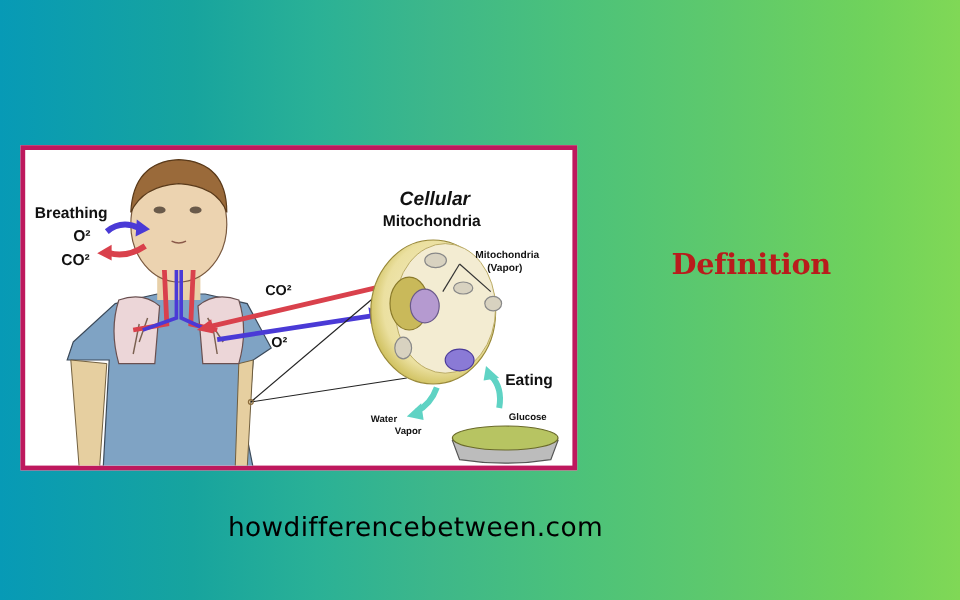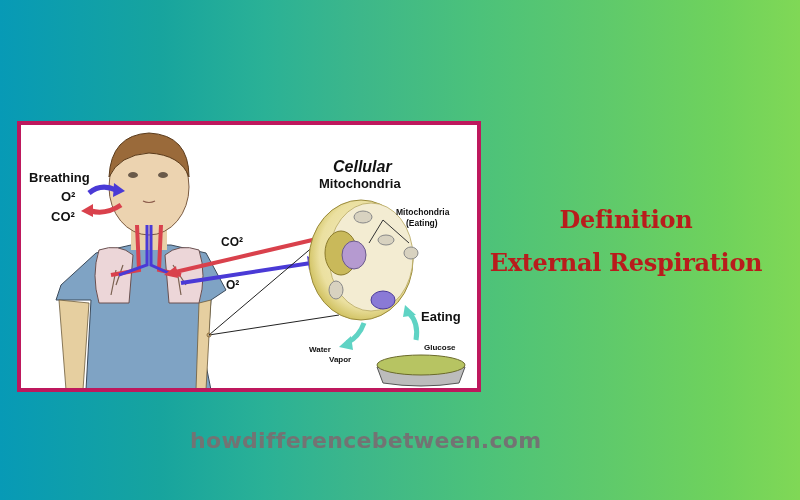--- a/index.html
+++ b/index.html
@@ -14,22 +14,22 @@
   }
   .panel svg { position: absolute; left: 0; top: 0; }
   .lbl { position: absolute; font-weight: bold; color: #111; white-space: nowrap; font-family: "Liberation Sans", sans-serif; }
   .title-block {
     position: absolute; left: 476px; top: 198px; width: 300px; text-align: center;
     font-family: "DejaVu Serif", "Liberation Serif", serif; font-weight: bold; color: #b91c1c;
     font-size: 24px; line-height: 43px; letter-spacing: -0.3px;
   }
   .title-block div { white-space: nowrap; }
   .watermark {
-    position: absolute; left: 190px; top: 428px; font-size: 22px; color: #737373;
-    font-family: "DejaVu Sans", sans-serif; letter-spacing: 0.3px; font-weight: bold;
+    position: absolute; left: 190px; top: 428px; font-size: 22px; color: #000000;
+    font-family: "DejaVu Sans", sans-serif; letter-spacing: 0.3px;
   }
 </style>
 </head>
 <body>
 
 <div class="panel">
   <svg width="455" height="271" viewBox="0 0 455 271">
     <defs>
       <radialGradient id="cellG" cx="55%" cy="45%" r="60%">
         <stop offset="0%" stop-color="#f6eecb"></stop>
@@ -101,27 +101,26 @@
       <ellipse cx="400" cy="240" rx="44" ry="10" fill="#b7c462" stroke="#6a6a2a" stroke-width="1"></ellipse>
     </g>
   </svg>
 
   <span class="lbl" style="left:8px;top:45px;font-size:13px;">Breathing</span>
   <span class="lbl" style="left:40px;top:64px;font-size:13px;">O²</span>
   <span class="lbl" style="left:30px;top:84px;font-size:13px;">CO²</span>
   <span class="lbl" style="left:312px;top:33px;font-size:16px;font-style:italic;">Cellular</span>
   <span class="lbl" style="left:298px;top:51px;font-size:13px;">Mitochondria</span>
   <span class="lbl" style="left:375px;top:82px;font-size:8.5px;text-align:right;">Mitochondria</span>
-  <span class="lbl" style="left:385px;top:93px;font-size:8.5px;">(Eating)</span>
+  <span class="lbl" style="left:385px;top:93px;font-size:8.5px;">(Vapor)</span>
   <span class="lbl" style="left:200px;top:110px;font-size:12px;">CO²</span>
   <span class="lbl" style="left:205px;top:153px;font-size:12px;">O²</span>
   <span class="lbl" style="left:400px;top:184px;font-size:13px;">Eating</span>
   <span class="lbl" style="left:288px;top:220px;font-size:8px;">Water</span>
   <span class="lbl" style="left:288px;top:230px;font-size:8px;margin-left:20px;">Vapor</span>
   <span class="lbl" style="left:384px;top:218px;font-size:8px;margin-left:19px;">Glucose</span>
 </div>
 
 <div class="title-block">
   <div>Definition</div>
-  <div>External Respiration</div>
 </div>
 
 <div class="watermark">howdifferencebetween.com</div>
 
 </body></html>

